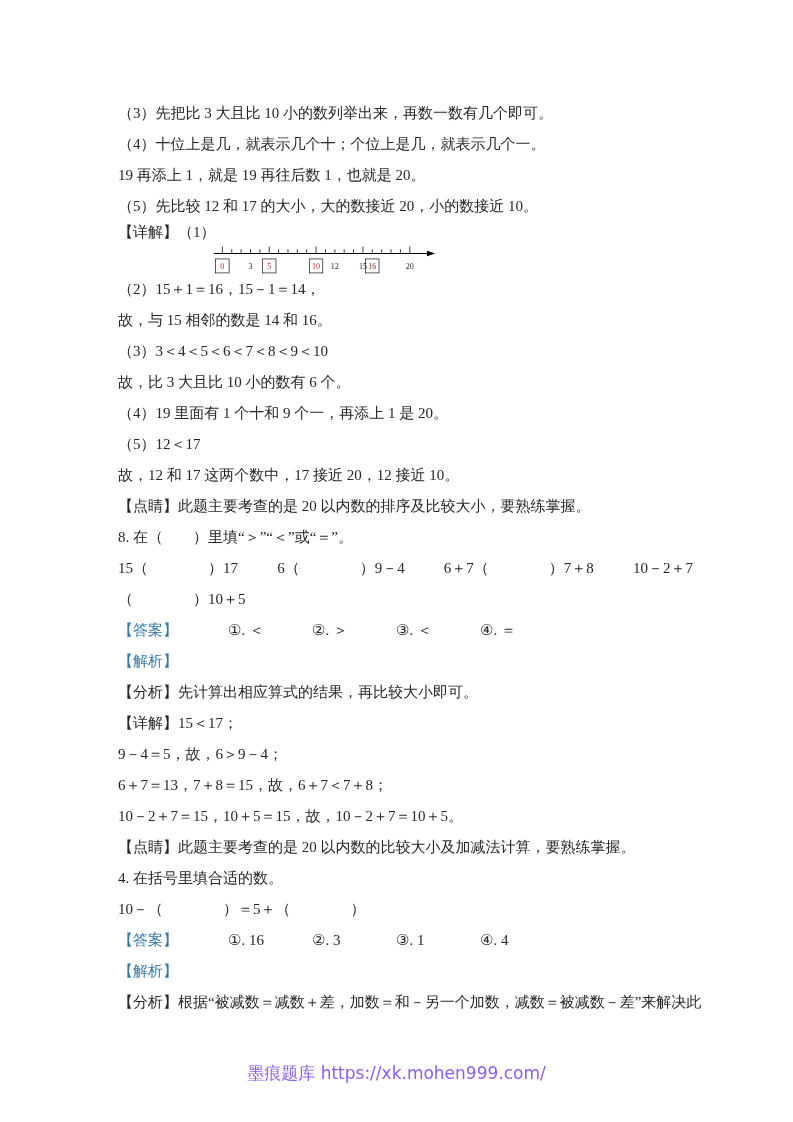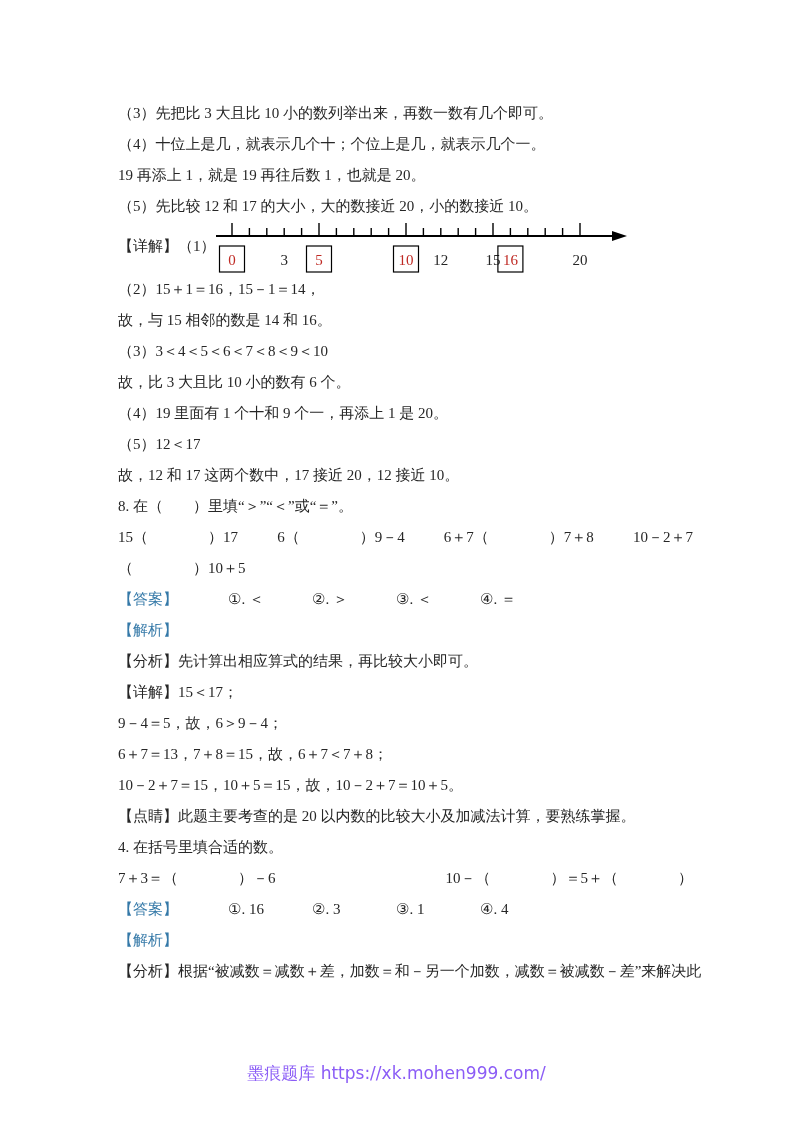--- a/index.html
+++ b/index.html
@@ -4,21 +4,21 @@
 <style>
   html,body{margin:0;padding:0;}
   body{
     width:793px;height:1122px;position:relative;background:#ffffff;
     font-family:"Liberation Serif","DejaVu Serif",serif;
     color:#262626;overflow:hidden;
   }
   .content{position:absolute;top:98px;left:118px;width:575px;}
   p.line{margin:0;line-height:31px;font-size:15px;white-space:nowrap;}
   .blue{color:var(--label-blue,#3579a8);}
-  .detail-row{display:flex;align-items:center;height:52px;}
+  .detail-row{display:flex;align-items:flex-start;height:52px;flex-direction:column;}
   .detail-row .lbl{font-size:15px;line-height:20px;padding-bottom:4px;white-space:nowrap;}
   .detail-row svg{display:block;}
   .after-numline{margin-top:12px;}
   .spread{display:flex;justify-content:space-between;line-height:31px;font-size:15px;width:100%;}
   .spread span{white-space:nowrap;text-align:center;}
   .answers-row{display:flex;line-height:31px;font-size:15px;}
   .answers-row .albl{margin-right:50px;white-space:nowrap;}
   .answers-row .ans{width:84px;white-space:nowrap;}
   .footer{
     position:absolute;left:0;right:0;top:1062px;text-align:center;
@@ -77,20 +77,21 @@
       </svg>
   </div>
 
   <p class="line after-numline">（2）15＋1＝16，15－1＝14，</p>
   <p class="line">故，与 15 相邻的数是 14 和 16。</p>
   <p class="line">（3）3＜4＜5＜6＜7＜8＜9＜10</p>
   <p class="line">故，比 3 大且比 10 小的数有 6 个。</p>
   <p class="line">（4）19 里面有 1 个十和 9 个一，再添上 1 是 20。</p>
   <p class="line">（5）12＜17</p>
   <p class="line">故，12 和 17 这两个数中，17 接近 20，12 接近 10。</p>
+  <p class="line">【点睛】此题主要考查的是 20 以内数的排序及比较大小，要熟练掌握。</p>
 
   <p class="line">8. 在（　　）里填“＞”“＜”或“＝”。</p>
   <div class="spread">
     <span>15（　　　　）17</span>
     <span>6（　　　　）9－4</span>
     <span>6＋7（　　　　）7＋8</span>
     <span>10－2＋7</span>
   </div>
   <p class="line">（　　　　）10＋5</p>
   <div class="answers-row">
@@ -103,21 +104,20 @@
   <p class="line blue">【解析】</p>
   <p class="line">【分析】先计算出相应算式的结果，再比较大小即可。</p>
   <p class="line">【详解】15＜17；</p>
   <p class="line">9－4＝5，故，6＞9－4；</p>
   <p class="line">6＋7＝13，7＋8＝15，故，6＋7＜7＋8；</p>
   <p class="line">10－2＋7＝15，10＋5＝15，故，10－2＋7＝10＋5。</p>
   <p class="line">【点睛】此题主要考查的是 20 以内数的比较大小及加减法计算，要熟练掌握。</p>
 
   <p class="line">4. 在括号里填合适的数。</p>
   <div class="spread">
-    <span>7＋3＝（　　　　）－6</span>
     <span>10－（　　　　）＝5＋（　　　　）</span>
   </div>
   <div class="answers-row">
     <span class="albl blue">【答案】</span>
     <span class="ans">①. 16</span>
     <span class="ans">②. 3</span>
     <span class="ans">③. 1</span>
     <span class="ans">④. 4</span>
   </div>
   <p class="line blue">【解析】</p>

